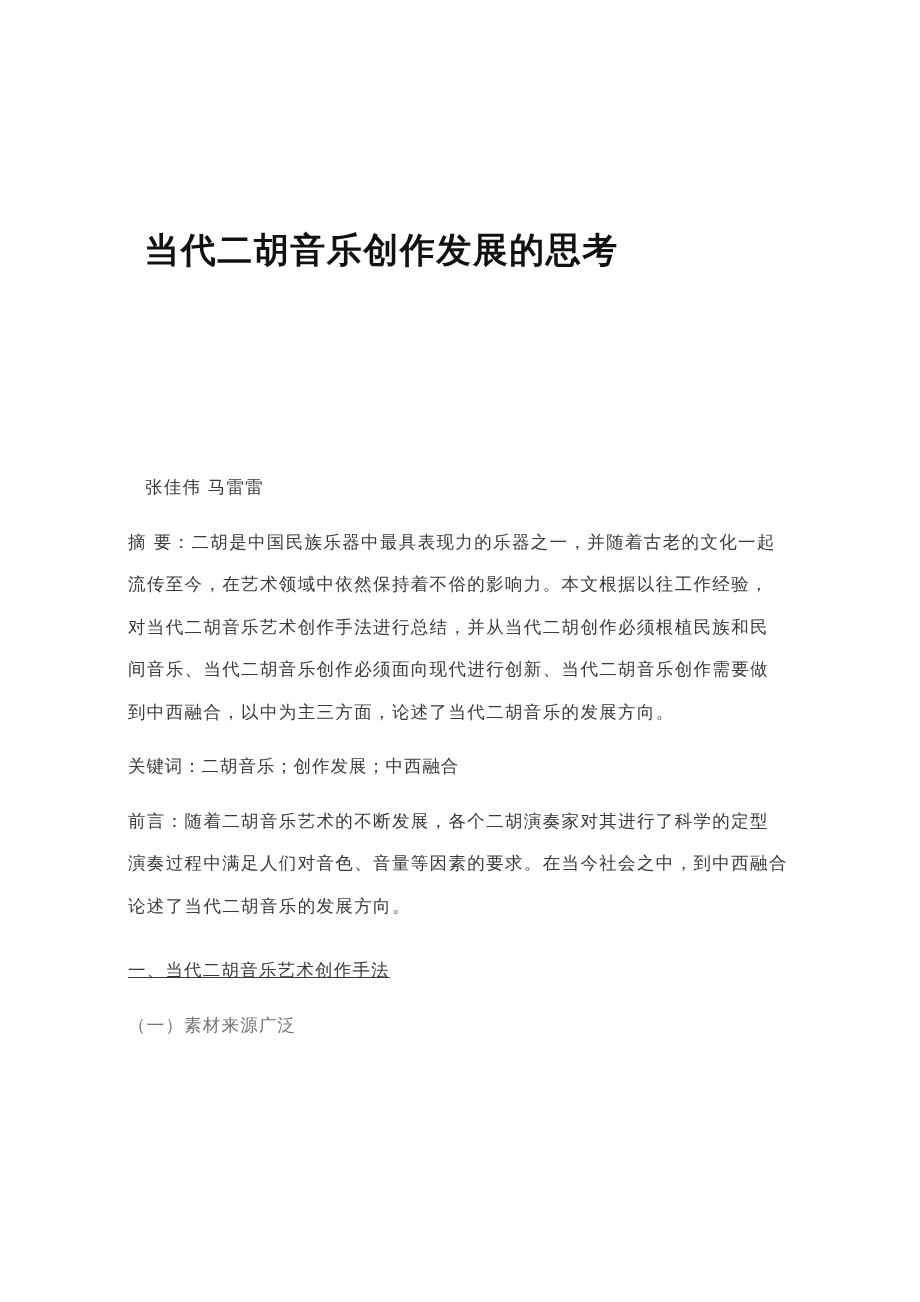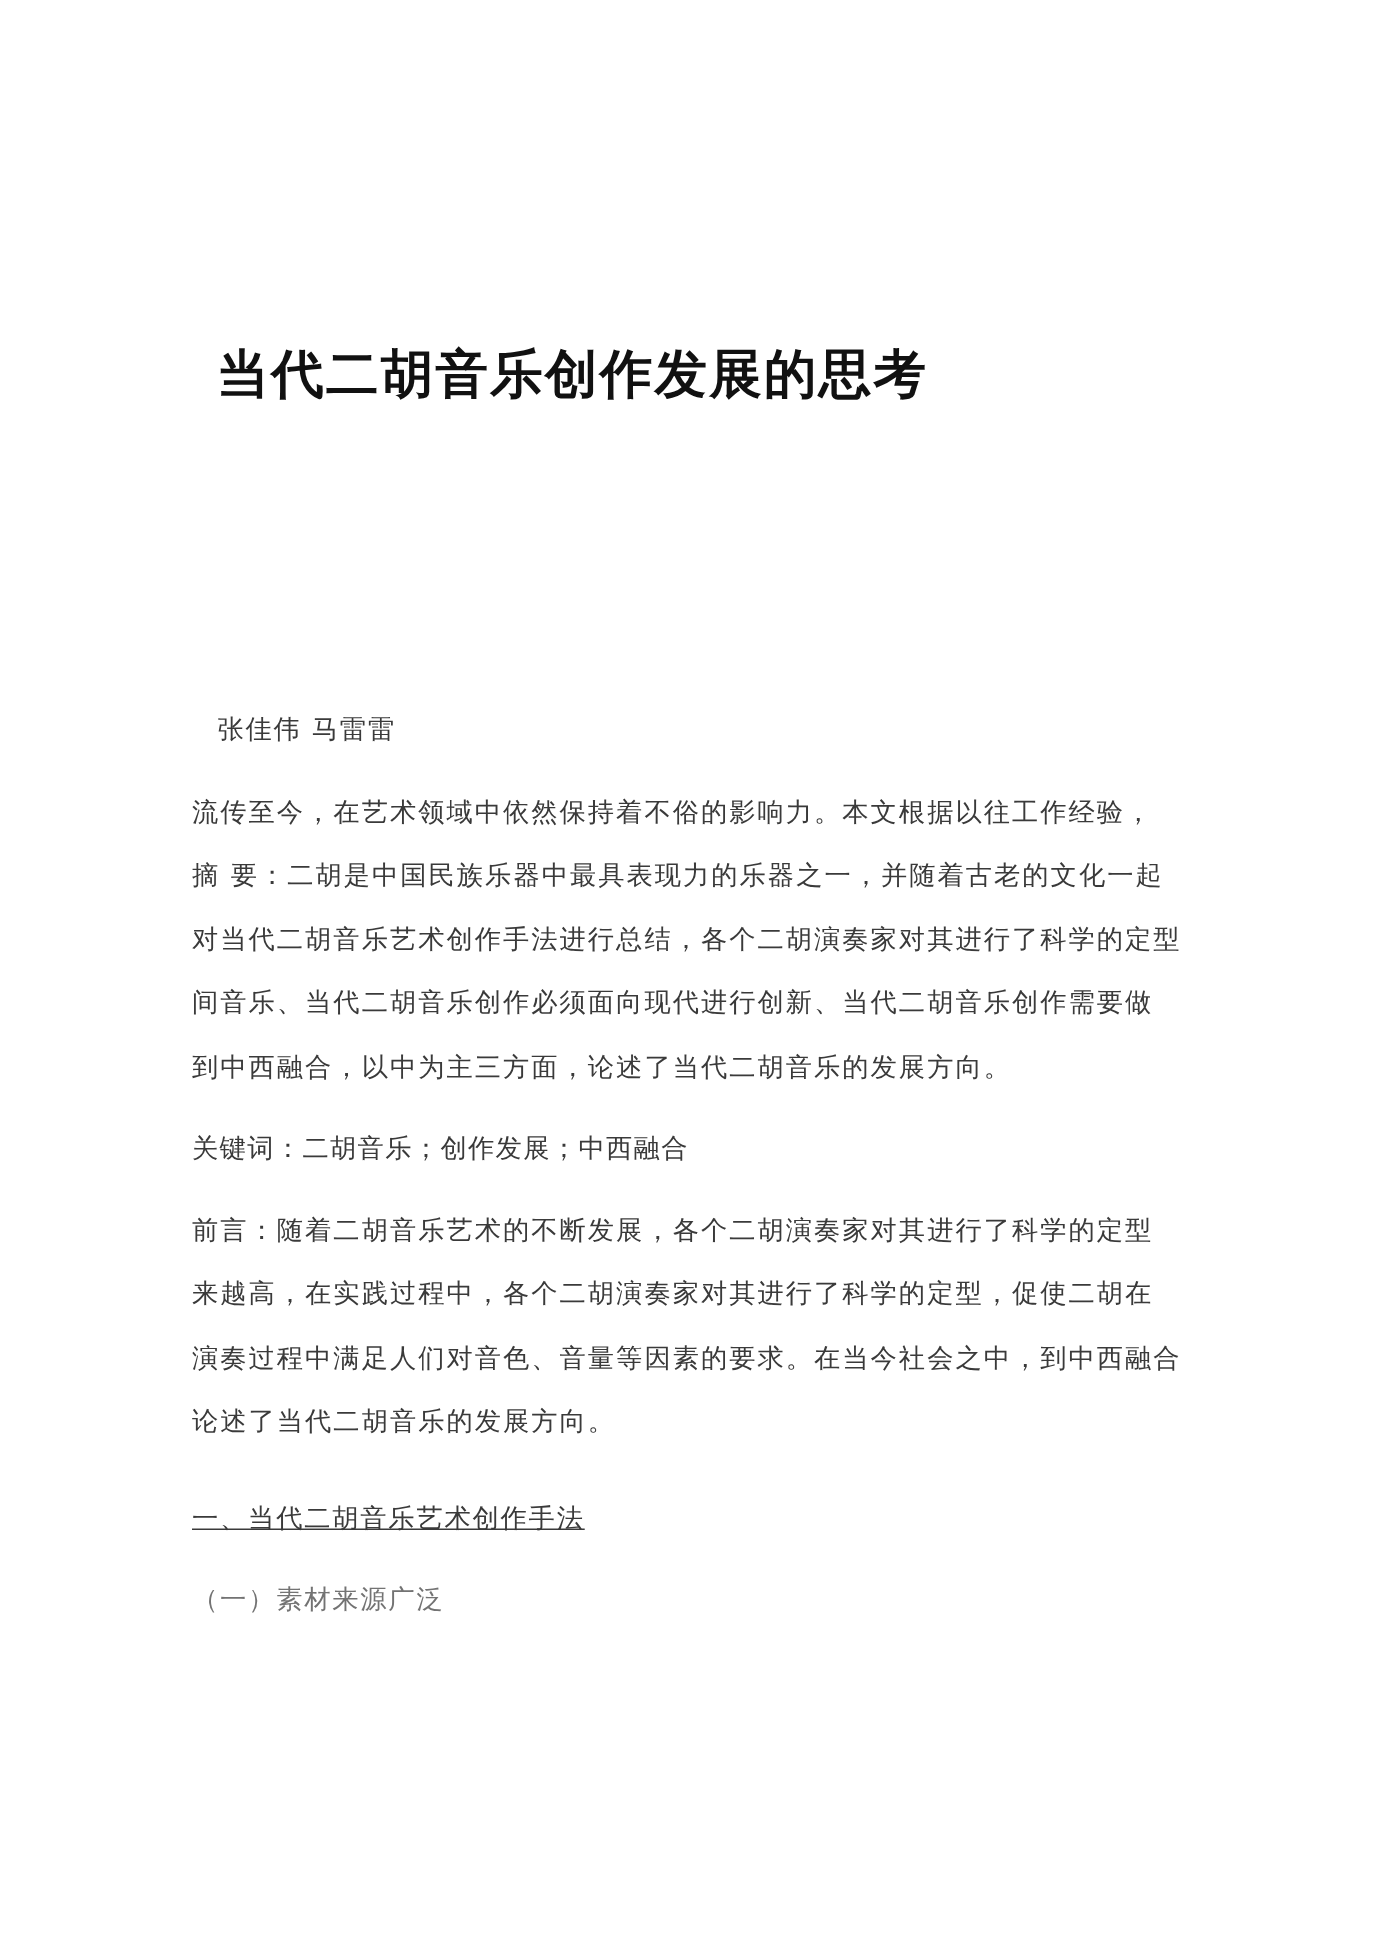--- a/index.html
+++ b/index.html
@@ -96,36 +96,35 @@
 
   <h1 class="doc-title">当代二胡音乐创作发展的思考</h1>
 
   <div class="body-block">
 
     <div class="authors">张佳伟 马雷雷</div>
 
     <div class="gap-sm"></div>
 
     <div>
+      <div class="line justified">摘 要：二胡是中国民族乐器中最具表现力的乐器之一，并随着古老的文化一起</div>
       <div class="line justified">流传至今，在艺术领域中依然保持着不俗的影响力。本文根据以往工作经验，</div>
-      <div class="line justified">摘 要：二胡是中国民族乐器中最具表现力的乐器之一，并随着古老的文化一起</div>
-      <div class="line justified">对当代二胡音乐艺术创作手法进行总结，各个二胡演奏家对其进行了科学的定型</div>
+      <div class="line justified">对当代二胡音乐艺术创作手法进行总结，并从当代二胡创作必须根植民族和民</div>
       <div class="line justified">间音乐、当代二胡音乐创作必须面向现代进行创新、当代二胡音乐创作需要做</div>
       <div class="line justified">到中西融合，以中为主三方面，论述了当代二胡音乐的发展方向。</div>
     </div>
 
     <div class="gap-sm"></div>
 
     <div class="line">关键词：二胡音乐；创作发展；中西融合</div>
 
     <div class="gap-sm"></div>
 
     <div>
       <div class="line justified">前言：随着二胡音乐艺术的不断发展，各个二胡演奏家对其进行了科学的定型</div>
-      <div class="line justified">来越高，在实践过程中，各个二胡演奏家对其进行了科学的定型，促使二胡在</div>
       <div class="line justified">演奏过程中满足人们对音色、音量等因素的要求。在当今社会之中，到中西融合</div>
       <div class="line justified">论述了当代二胡音乐的发展方向。</div>
     </div>
 
     <div class="gap-md"></div>
 
     <div class="heading">一、当代二胡音乐艺术创作手法</div>
 
     <div class="gap-sm"></div>
 

